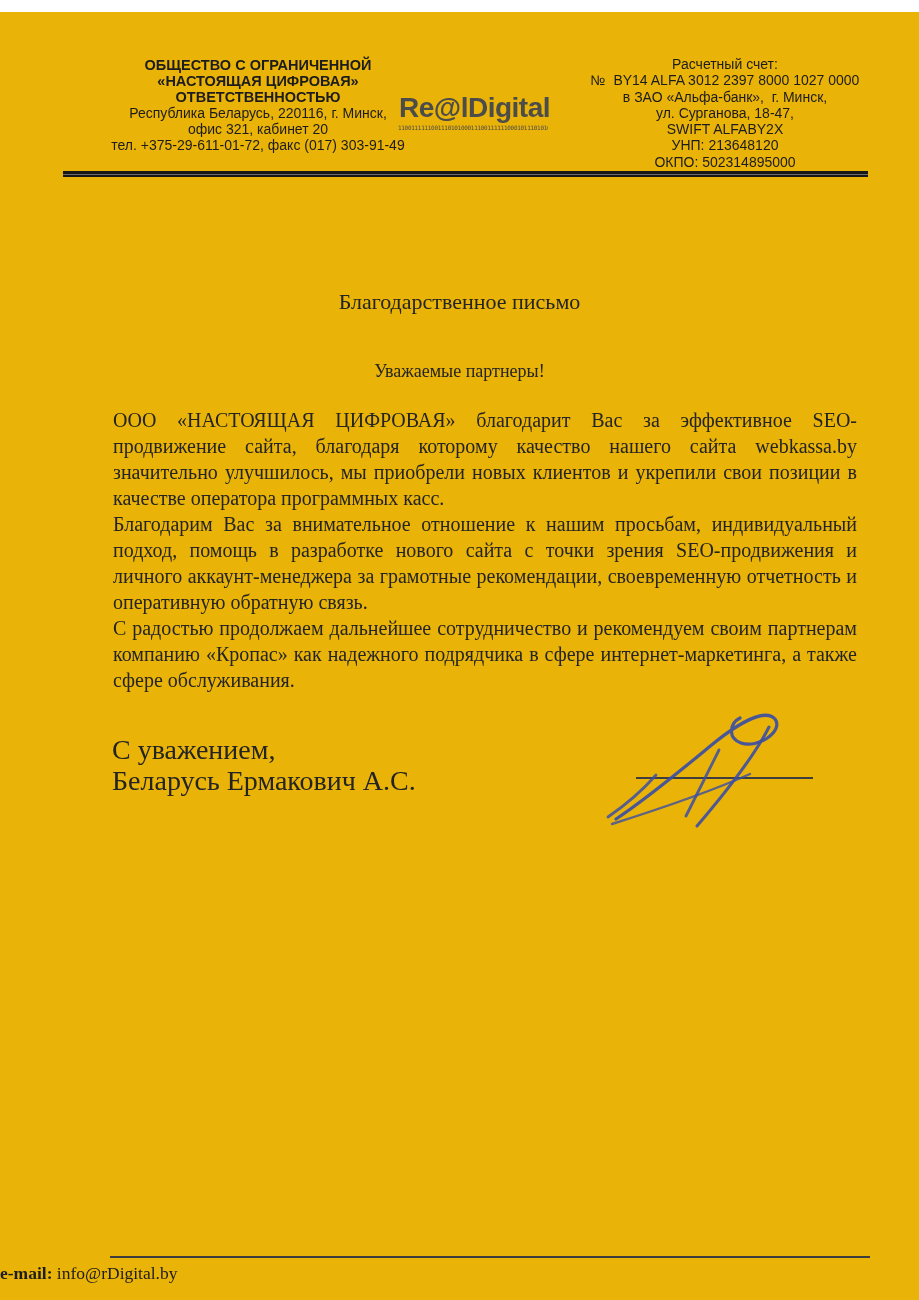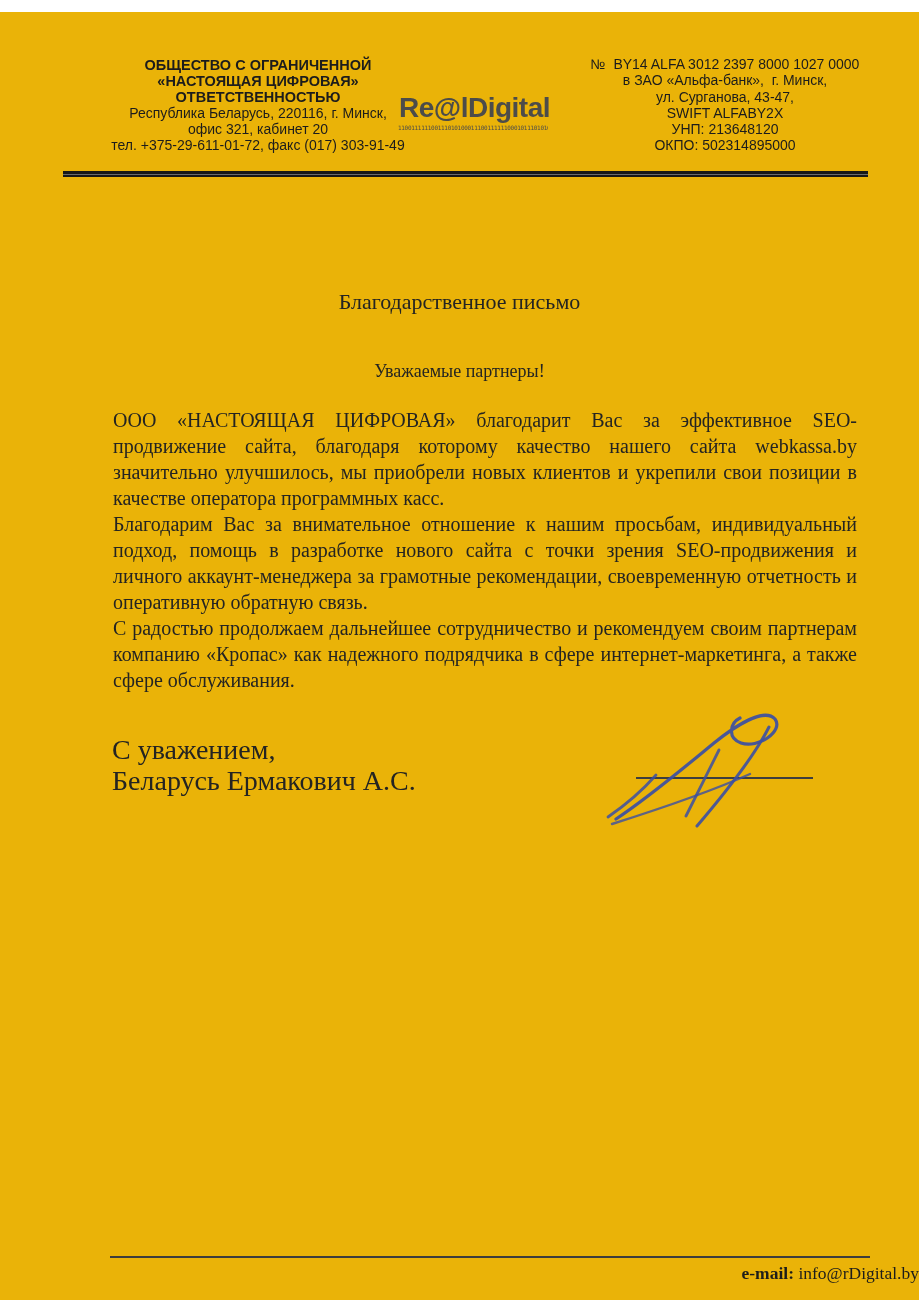--- a/index.html
+++ b/index.html
@@ -78,21 +78,21 @@
   }
   .sig-svg { position: absolute; left: 598px; top: 686px; width: 225px; height: 132px; }
 
   
   .footer-rule {
     position: absolute; left: 110px; top: 1244px; width: 760px; height: 2px;
     background: #3d3d3d;
   }
   .footer-email {
     position: absolute; left: 0; top: 1251px; width: 100%;
-    text-align: right; font-size: 17.5px; color: #1d1d1b;
+    text-align: left; font-size: 17.5px; color: #1d1d1b;
   }
   .footer-email .lbl { font-weight: bold; }
 </style>
 </head>
 <body>
 
 <div class="page">
 
   <div class="hdr-left">
     <div class="bold">ОБЩЕСТВО С ОГРАНИЧЕННОЙ</div>
@@ -102,23 +102,24 @@
     <div>офис 321, кабинет 20</div>
     <div>тел. +375-29-611-01-72, факс (017) 303-91-49</div>
   </div>
 
   <div class="hdr-logo">
     <div class="logo-text">Re@lDigital</div>
     <div class="logo-binary">1100111111001110101000111001111110001011101010</div>
   </div>
 
   <div class="hdr-right">
+    <div>Расчетный счет:</div>
     <div>№  BY14 ALFA 3012 2397 8000 1027 0000</div>
     <div>в ЗАО «Альфа-банк»,  г. Минск,</div>
-    <div>ул. Сурганова, 43-47,</div>
+    <div>ул. Сурганова, 18-47,</div>
     <div>SWIFT ALFABY2X</div>
     <div>УНП: 213648120</div>
     <div>ОКПО: 502314895000</div>
   </div>
 
   <div class="hdr-rule"></div>
 
   <div class="title">Благодарственное письмо</div>
   <div class="salutation">Уважаемые партнеры!</div>
 

